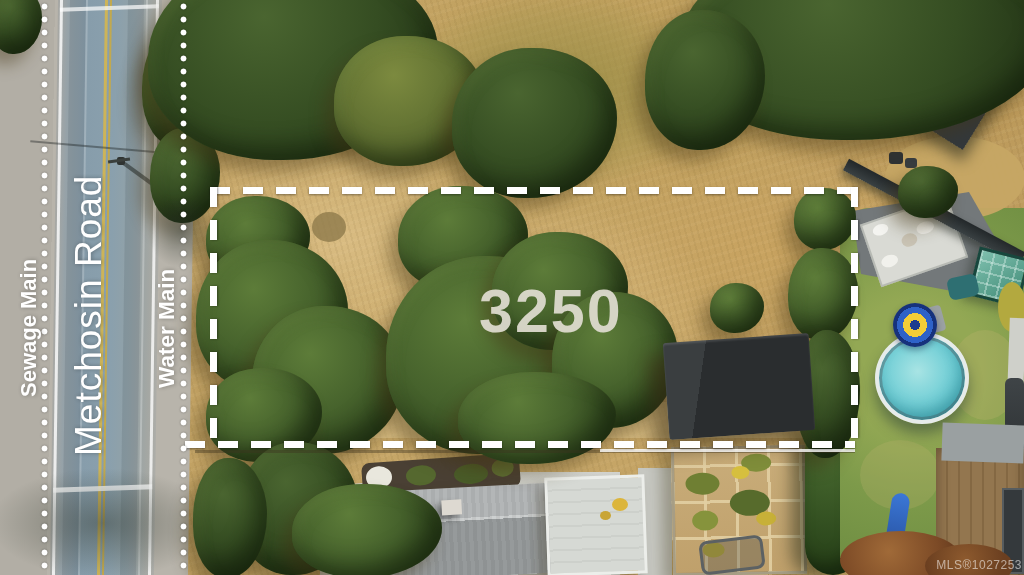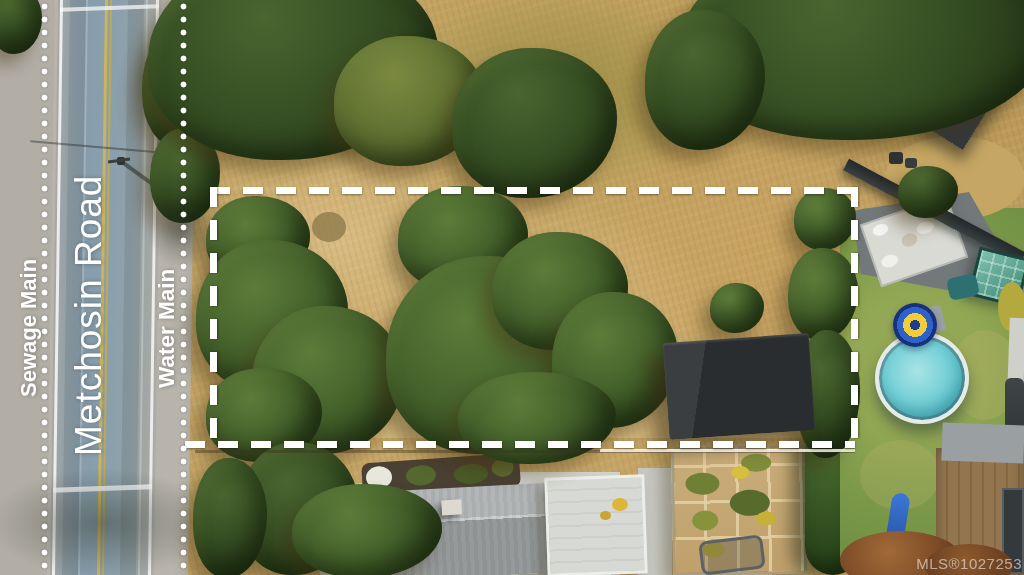--- a/index.html
+++ b/index.html
@@ -38,21 +38,21 @@
   
   .dotline{top:0;width:7px;height:575px;
     background-image:radial-gradient(circle at 3.5px 6.5px,#ffffff 2.6px,rgba(255,255,255,0) 3.3px);
     background-size:7px 13px;background-repeat:repeat-y;
     filter:drop-shadow(0 0 1px rgba(0,0,0,.35));}
   
   .vlabel{writing-mode:vertical-rl;transform:rotate(180deg);color:#fff;font-weight:600;
     text-align:center;white-space:nowrap;text-shadow:0 1px 4px rgba(0,0,0,.3);}
   #lotnum{font-weight:700;font-size:61px;letter-spacing:2px;line-height:1;
     color:rgba(224,221,209,.93);}
-  #watermark{right:2px;bottom:3px;font-size:15px;letter-spacing:.5px;
+  #watermark{right:2px;bottom:3px;font-size:12px;letter-spacing:.5px;
     color:rgba(255,255,255,.55);padding-left:6px;}
 </style>
 </head>
 <body>
 
 <div id="scene">
 
   <div class="ground"></div>
   <div class="speckle"></div>
 
@@ -170,15 +170,16 @@
   <div class="dash-v" style="left:210px;top:187px;height:261px;"></div>
   <div class="dash-v" style="left:851px;top:187px;height:258px;"></div>
   <div class="dash-h" style="left:185px;top:441px;width:670px;"></div>
 
   <div class="dotline" style="left:41px;"></div>
   <div class="dotline" style="left:180px;"></div>
 
   <div class="vlabel" style="left:16px;top:252px;height:152px;width:30px;font-size:22px;">Sewage Main</div>
   <div class="vlabel" style="left:68px;top:178px;height:278px;width:44px;font-size:37px;font-weight:500;letter-spacing:1px;">Metchosin Road</div>
   <div class="vlabel" style="left:154px;top:258px;height:140px;width:30px;font-size:22.5px;">Water Main</div>
+  <div id="lotnum" style="left:479px;top:281px;">3250</div>
   <div id="watermark">MLS®1027253</div>
 
 </div>
 
 </body></html>

